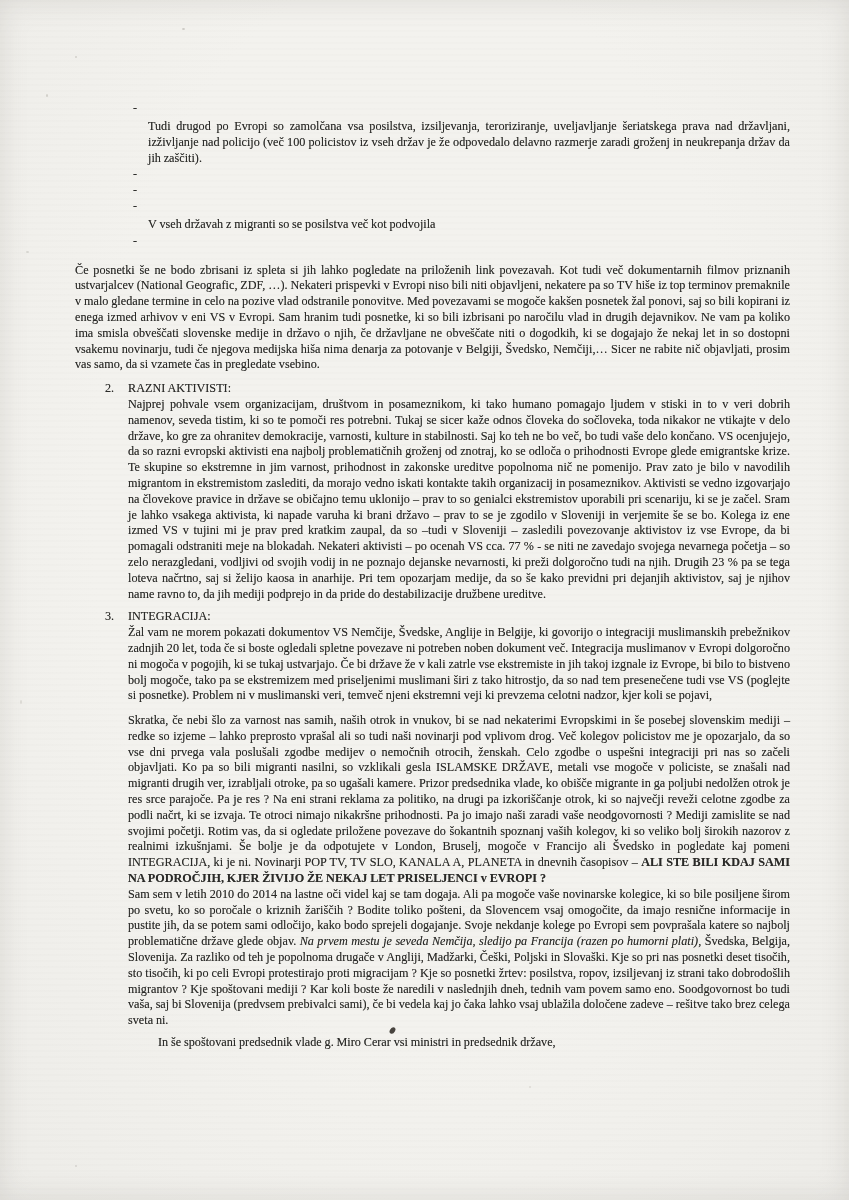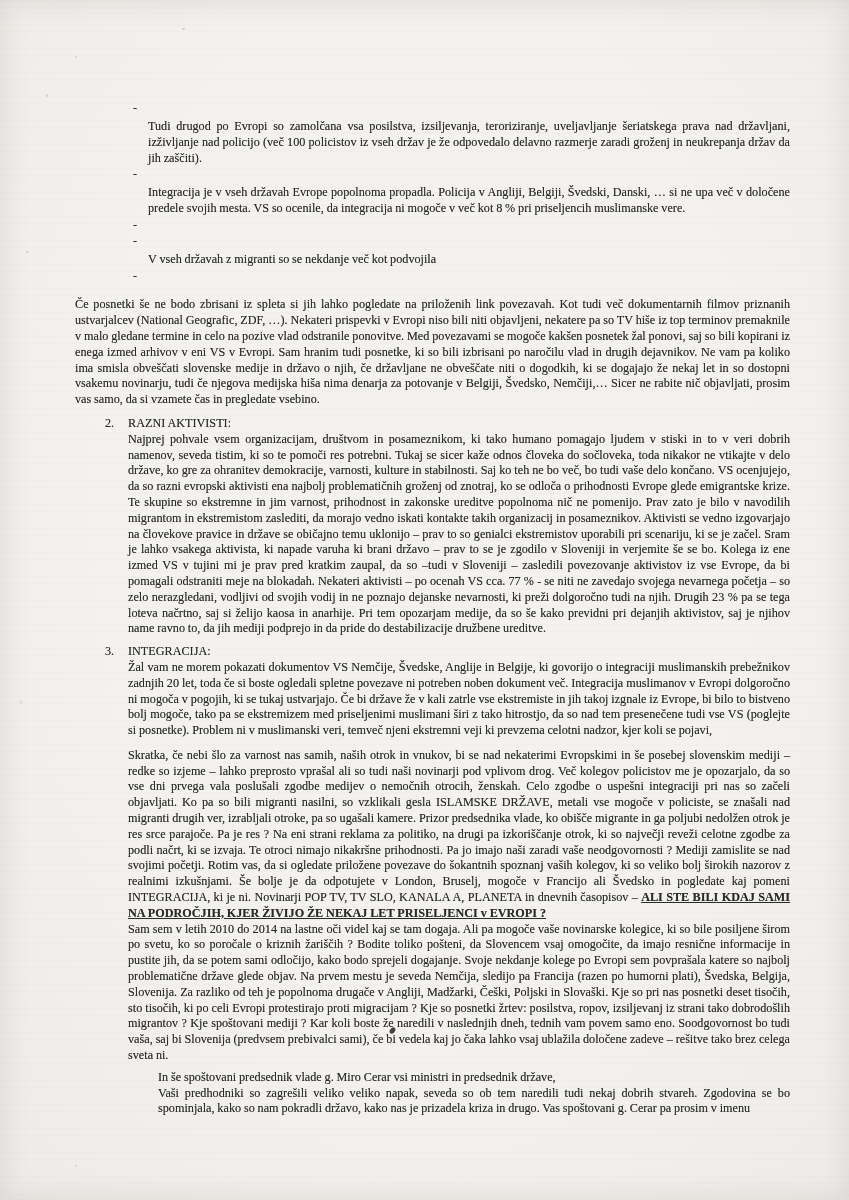--- a/index.html
+++ b/index.html
@@ -27,22 +27,22 @@
   .bullet-text { flex:1; text-align:justify;margin-top:19px; }
   .intro { margin-top:14px; }
   .section { margin-top:8px; }
   .section + .section { margin-top:7px; }
   .sec-head { display:flex; text-align:left; }
   .sec-num { flex:0 0 23px; margin-left:30px; }
   .sec-body { margin-left:53px; text-align:justify; }
   .para-indent { margin-left:53px; text-align:justify; }
   .skratka { margin-top:9px; }
   .closing { margin-top:6px; margin-left:83px; }
-  .emph { font-weight:bold; text-decoration:underline; }
-  .ital { }
+  .emph { font-weight:bold; }
+  .ital { font-style:italic; }
   .speck { position:absolute; border-radius:50%; background:#8a887e; }
   .speck.s1 { left:182px; top:28px;  width:3px; height:2px; opacity:.35; }
   .speck.s2 { left:75px;  top:56px;  width:2px; height:2px; opacity:.3; }
   .speck.s3 { left:46px;  top:94px;  width:2px; height:3px; opacity:.3; }
   .speck.s4 { left:26px;  top:251px; width:3px; height:2px; opacity:.25; }
   .speck.s5 { left:20px;  top:700px; width:2px; height:4px; opacity:.2; }
   .speck.s6 { left:75px;  top:1165px;width:2px; height:2px; opacity:.25; }
   .speck.s7 { left:529px; top:1086px;width:2px; height:2px; opacity:.2; }
   .ink-mark {
     position:absolute; left:390px; top:1027px;
@@ -69,28 +69,27 @@
 
   <div class="doc">
 
     <div class="bullet-list">
       <div class="bullet-item">
           <span class="bullet-marker">-</span>
           <span class="bullet-text">Tudi drugod po Evropi so zamolčana vsa posilstva, izsiljevanja, teroriziranje, uveljavljanje šeriatskega prava nad državljani, izživljanje nad policijo (več 100 policistov iz vseh držav je že odpovedalo delavno razmerje zaradi groženj in neukrepanja držav da jih zaščiti).</span>
         </div>
       <div class="bullet-item">
           <span class="bullet-marker">-</span>
-          <span class="bullet-text">Integracija je v vseh državah Evrope popolnoma propadla. Policija v Angliji, Belgiji, Švedski, Danski, … si ne upa več v določene predele svojih mesta. VS so ocenile, da integracija ni mogoče v več kot 8 % pri priseljencih muslimanske vere.</span>
         </div>
       <div class="bullet-item">
           <span class="bullet-marker">-</span>
         </div>
       <div class="bullet-item">
           <span class="bullet-marker">-</span>
-          <span class="bullet-text">V vseh državah z migranti so se nekdanje več kot podvojila</span>
+          <span class="bullet-text">V vseh državah z migranti so se posilstva več kot podvojila</span>
         </div>
       <div class="bullet-item">
           <span class="bullet-marker">-</span>
         </div>
     </div>
 
     <div class="intro">Če posnetki še ne bodo zbrisani iz spleta si jih lahko pogledate na priloženih link povezavah. Kot tudi več dokumentarnih filmov priznanih ustvarjalcev (National Geografic, ZDF, …). Nekateri prispevki v Evropi niso bili niti objavljeni, nekatere pa so TV hiše iz top terminov premaknile v malo gledane termine in celo na pozive vlad odstranile ponovitve. Med povezavami se mogoče kakšen posnetek žal ponovi, saj so bili kopirani iz enega izmed arhivov v eni VS v Evropi. Sam hranim tudi posnetke, ki so bili izbrisani po naročilu vlad in drugih dejavnikov. Ne vam pa koliko ima smisla obveščati slovenske medije in državo o njih, če državljane ne obveščate niti o dogodkih, ki se dogajajo že nekaj let in so dostopni vsakemu novinarju, tudi če njegova medijska hiša nima denarja za potovanje v Belgiji, Švedsko, Nemčiji,… Sicer ne rabite nič objavljati, prosim vas samo, da si vzamete čas in pregledate vsebino.</div>
 
     <div class="section">
       <div class="sec-head">
@@ -107,17 +106,16 @@
         </div>
       <div class="sec-body">Žal vam ne morem pokazati dokumentov VS Nemčije, Švedske, Anglije in Belgije, ki govorijo o integraciji muslimanskih prebežnikov zadnjih 20 let, toda če si boste ogledali spletne povezave ni potreben noben dokument več. Integracija muslimanov v Evropi dolgoročno ni mogoča v pogojih, ki se tukaj ustvarjajo. Če bi države že v kali zatrle vse ekstremiste in jih takoj izgnale iz Evrope, bi bilo to bistveno bolj mogoče, tako pa se ekstremizem med priseljenimi muslimani širi z tako hitrostjo, da so nad tem presenečene tudi vse VS (poglejte si posnetke). Problem ni v muslimanski veri, temveč njeni ekstremni veji ki prevzema celotni nadzor, kjer koli se pojavi,</div>
     </div>
 
     <div class="para-indent skratka"><span>Skratka, če nebi šlo za varnost nas samih, naših otrok in vnukov, bi se nad nekaterimi Evropskimi in še posebej slovenskim mediji – redke so izjeme – lahko preprosto vprašal ali so tudi naši novinarji pod vplivom drog. Več kolegov policistov me je opozarjalo, da so vse dni prvega vala poslušali zgodbe medijev o nemočnih otrocih, ženskah. Celo zgodbe o uspešni integraciji pri nas so začeli objavljati. Ko pa so bili migranti nasilni, so vzklikali gesla ISLAMSKE DRŽAVE, metali vse mogoče v policiste, se znašali nad migranti drugih ver, izrabljali otroke, pa so ugašali kamere. Prizor predsednika vlade, ko obišče migrante in ga poljubi nedolžen otrok je res srce parajoče. Pa je res ? Na eni strani reklama za politiko, na drugi pa izkoriščanje otrok, ki so največji reveži celotne zgodbe za podli načrt, ki se izvaja. Te otroci nimajo nikakršne prihodnosti. Pa jo imajo naši zaradi vaše neodgovornosti ?  Mediji zamislite se nad svojimi početji. Rotim vas, da si ogledate priložene povezave do šokantnih spoznanj vaših kolegov, ki so veliko bolj širokih nazorov z realnimi izkušnjami. Še bolje je da odpotujete v London, Bruselj, mogoče v Francijo ali Švedsko in pogledate kaj pomeni INTEGRACIJA, ki je ni. Novinarji POP TV, TV SLO, KANALA A, PLANETA in dnevnih časopisov – </span><span class="emph">ALI STE BILI KDAJ SAMI NA PODROČJIH, KJER ŽIVIJO ŽE NEKAJ LET PRISELJENCI v EVROPI ?</span></div>
 
     <div class="para-indent"><span>Sam sem v letih 2010 do 2014 na lastne oči videl kaj se tam dogaja. Ali pa mogoče vaše novinarske kolegice, ki so bile posiljene širom po svetu, ko so poročale o kriznih žariščih ? Bodite toliko pošteni, da Slovencem vsaj omogočite, da imajo resnične informacije in pustite jih, da se potem sami odločijo, kako bodo sprejeli dogajanje. Svoje nekdanje kolege po Evropi sem povprašala katere so najbolj problematične države glede objav. </span><span class="ital">Na prvem mestu je seveda Nemčija, sledijo pa Francija (razen po humorni plati)</span><span>, Švedska, Belgija, Slovenija. Za razliko od teh je popolnoma drugače v Angliji, Madžarki, Češki, Poljski in Slovaški. Kje so pri nas posnetki deset tisočih, sto tisočih, ki po celi Evropi protestirajo proti migracijam ? Kje so posnetki žrtev: posilstva, ropov, izsiljevanj iz strani tako dobrodošlih migrantov ? Kje spoštovani mediji ? Kar koli boste že naredili v naslednjih dneh, tednih vam povem samo eno. Soodgovornost bo tudi vaša, saj bi Slovenija (predvsem prebivalci sami), če bi vedela kaj jo čaka lahko vsaj ublažila določene zadeve – rešitve tako brez celega sveta ni.</span></div>
 
     <div class="closing">
       <div>In še spoštovani predsednik vlade g. Miro Cerar vsi ministri in predsednik države,</div>
-      <div>Vaši predhodniki so zagrešili veliko veliko napak, seveda so ob tem naredili tudi nekaj dobrih stvareh. Zgodovina se bo spominjala, kako so nam pokradli državo, kako nas je prizadela kriza in drugo. Vas spoštovani g. Cerar pa prosim v imenu</div>
     </div>
 
   </div>
 </div>
 
 </body></html>

